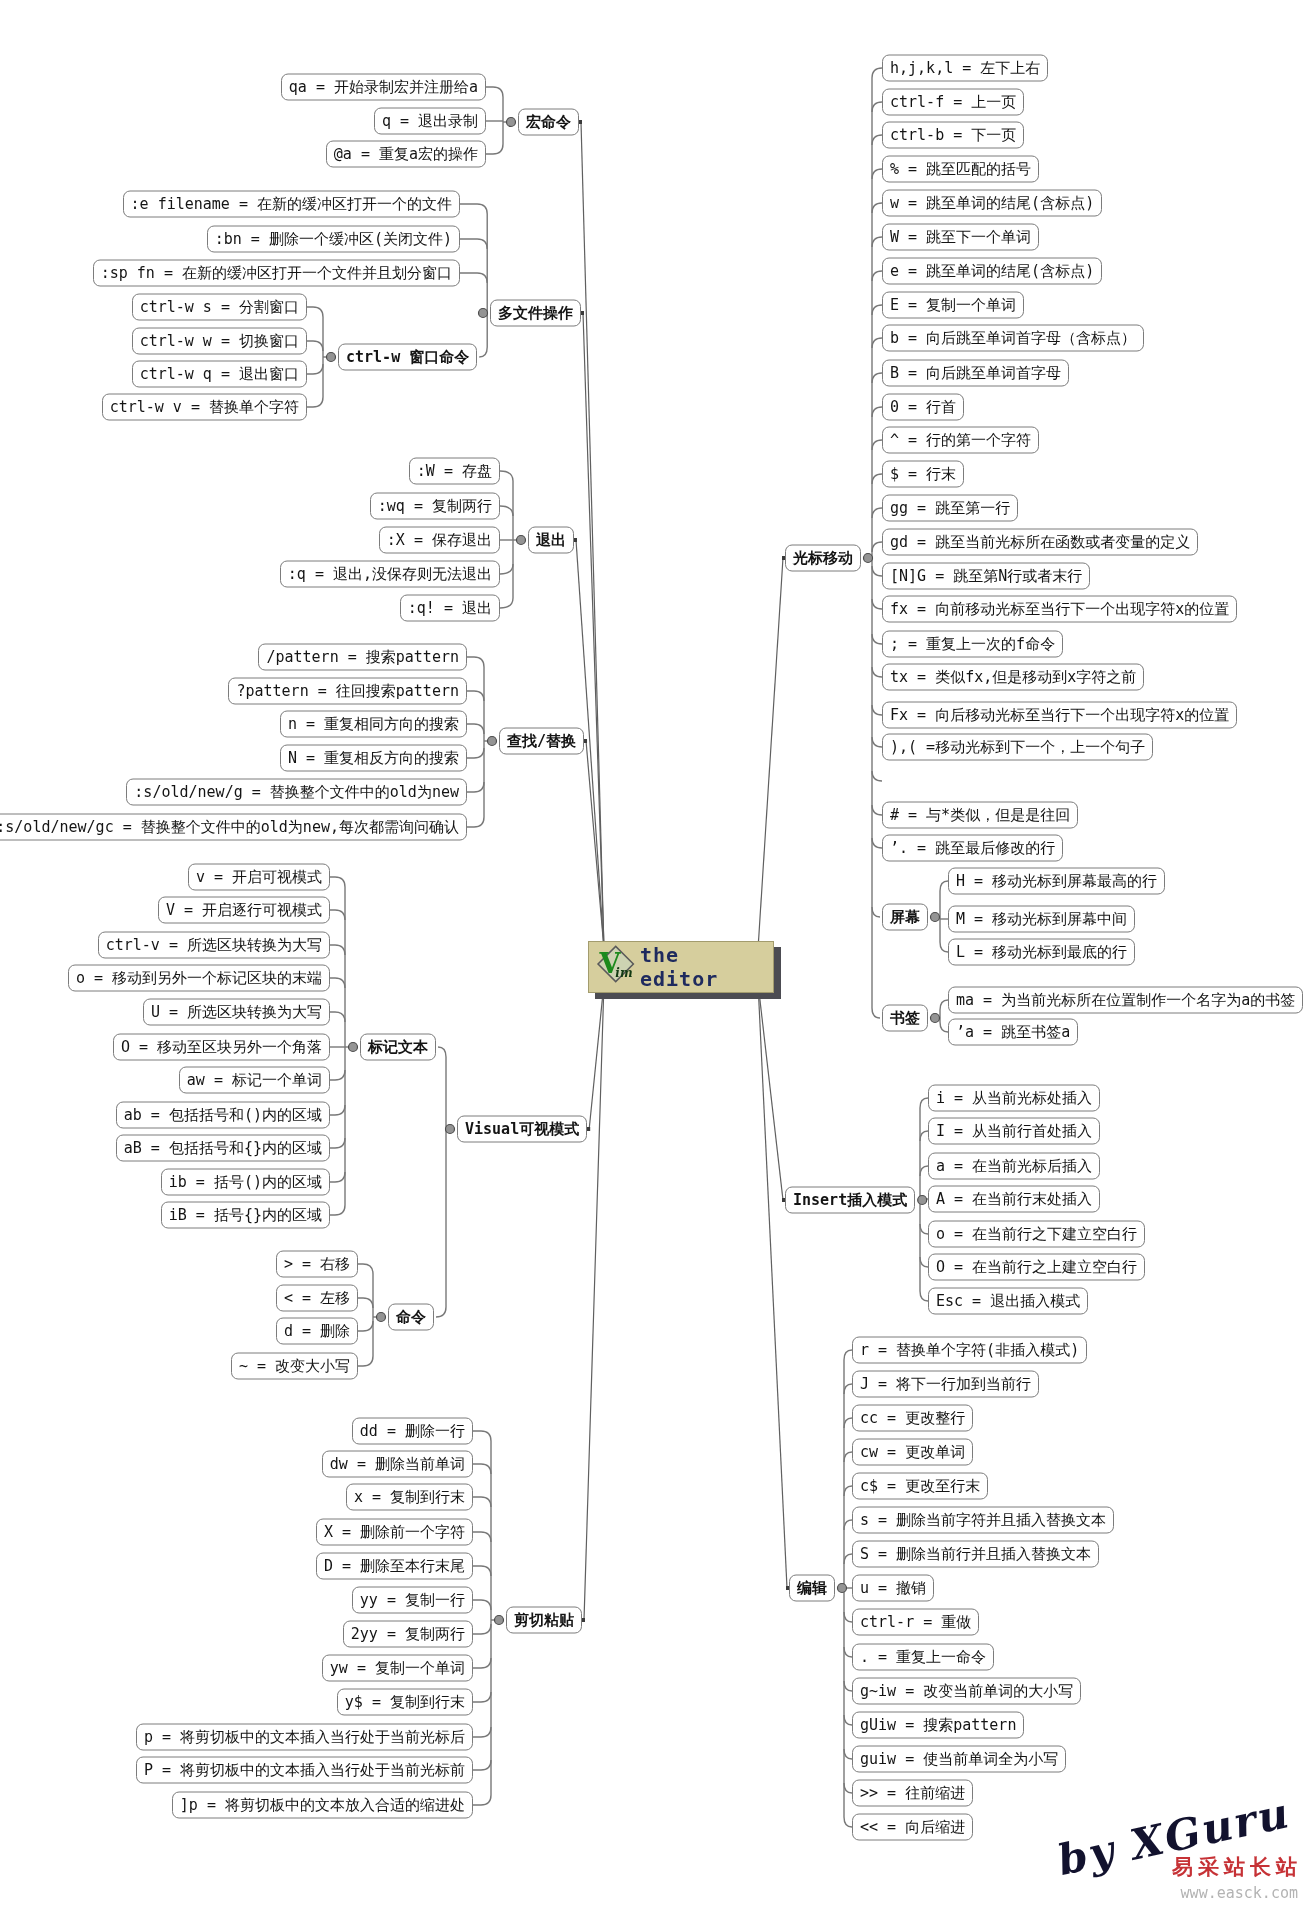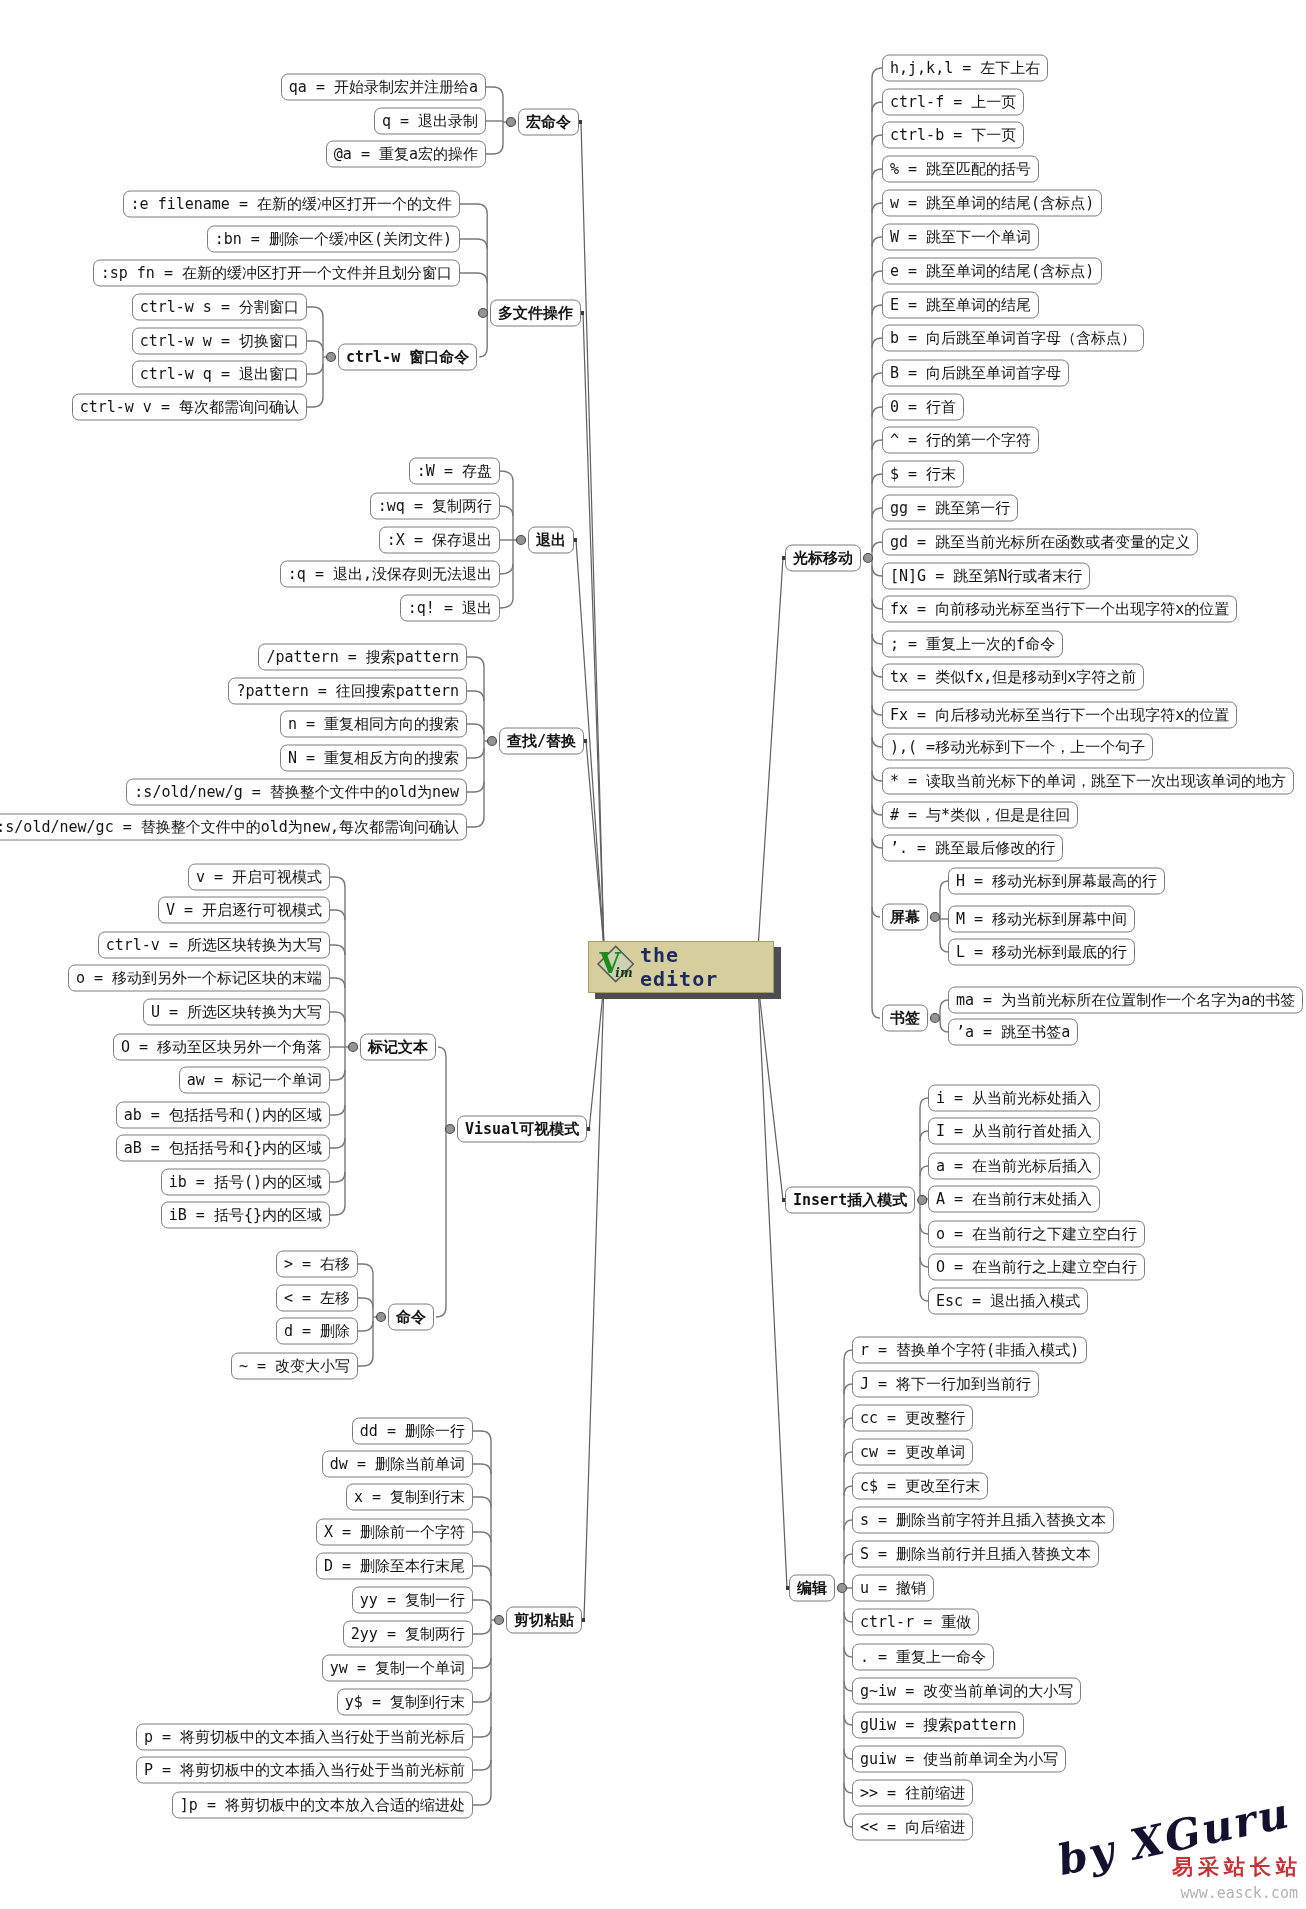--- a/index.html
+++ b/index.html
@@ -228,21 +228,21 @@
   <div class="box" style="right:820px;top:121px">q = 退出录制</div>
   <div class="box" style="right:820px;top:154px">@a = 重复a宏的操作</div>
 
   <div class="box" style="right:846px;top:204px">:e filename = 在新的缓冲区打开一个的文件</div>
   <div class="box" style="right:846px;top:239px">:bn = 删除一个缓冲区(关闭文件)</div>
   <div class="box" style="right:846px;top:273px">:sp fn = 在新的缓冲区打开一个文件并且划分窗口</div>
 
   <div class="box" style="right:999px;top:307px">ctrl-w s = 分割窗口</div>
   <div class="box" style="right:999px;top:341px">ctrl-w w = 切换窗口</div>
   <div class="box" style="right:999px;top:374px">ctrl-w q = 退出窗口</div>
-  <div class="box" style="right:999px;top:407px">ctrl-w v = 每次都需询问确认</div>
+  <div class="box" style="right:999px;top:407px">ctrl-w v = 替换单个字符</div>
 
   <div class="box" style="right:806px;top:471px">:W = 存盘</div>
   <div class="box" style="right:806px;top:506px">:wq = 复制两行</div>
   <div class="box" style="right:806px;top:540px">:X = 保存退出</div>
   <div class="box" style="right:806px;top:574px">:q = 退出,没保存则无法退出</div>
   <div class="box" style="right:806px;top:608px">:q! = 退出</div>
 
   <div class="box" style="right:839px;top:657px">/pattern = 搜索pattern</div>
   <div class="box" style="right:839px;top:691px">?pattern = 往回搜索pattern</div>
   <div class="box" style="right:839px;top:724px">n = 重复相同方向的搜索</div>
@@ -280,35 +280,34 @@
   <div class="box" style="right:833px;top:1770px">P = 将剪切板中的文本插入当行处于当前光标前</div>
   <div class="box" style="right:833px;top:1805px">]p = 将剪切板中的文本放入合适的缩进处</div>
 
   <div class="box" style="left:882px;top:68px">h,j,k,l = 左下上右</div>
   <div class="box" style="left:882px;top:102px">ctrl-f = 上一页</div>
   <div class="box" style="left:882px;top:135px">ctrl-b = 下一页</div>
   <div class="box" style="left:882px;top:169px">% = 跳至匹配的括号</div>
   <div class="box" style="left:882px;top:203px">w = 跳至单词的结尾(含标点)</div>
   <div class="box" style="left:882px;top:237px">W = 跳至下一个单词</div>
   <div class="box" style="left:882px;top:271px">e = 跳至单词的结尾(含标点)</div>
-  <div class="box" style="left:882px;top:305px">E = 跳至单词的结尾</div>
+  <div class="box" style="left:882px;top:305px">E = 复制一个单词</div>
   <div class="box" style="left:882px;top:338px">b = 向后跳至单词首字母（含标点）</div>
   <div class="box" style="left:882px;top:373px">B = 向后跳至单词首字母</div>
   <div class="box" style="left:882px;top:407px">0 = 行首</div>
   <div class="box" style="left:882px;top:440px">^ = 行的第一个字符</div>
   <div class="box" style="left:882px;top:474px">$ = 行末</div>
   <div class="box" style="left:882px;top:508px">gg = 跳至第一行</div>
   <div class="box" style="left:882px;top:542px">gd = 跳至当前光标所在函数或者变量的定义</div>
   <div class="box" style="left:882px;top:576px">[N]G = 跳至第N行或者末行</div>
   <div class="box" style="left:882px;top:609px">fx = 向前移动光标至当行下一个出现字符x的位置</div>
   <div class="box" style="left:882px;top:644px">; = 重复上一次的f命令</div>
   <div class="box" style="left:882px;top:677px">tx = 类似fx,但是移动到x字符之前</div>
   <div class="box" style="left:882px;top:715px">Fx = 向后移动光标至当行下一个出现字符x的位置</div>
   <div class="box" style="left:882px;top:747px">),( =移动光标到下一个，上一个句子</div>
-  <div class="box" style="left:882px;top:781px">* = 读取当前光标下的单词，跳至下一次出现该单词的地方</div>
   <div class="box" style="left:882px;top:815px"># = 与*类似，但是是往回</div>
   <div class="box" style="left:882px;top:848px">’. = 跳至最后修改的行</div>
 
   <div class="box" style="left:948px;top:881px">H = 移动光标到屏幕最高的行</div>
   <div class="box" style="left:948px;top:919px">M = 移动光标到屏幕中间</div>
   <div class="box" style="left:948px;top:952px">L = 移动光标到最底的行</div>
 
   <div class="box" style="left:948px;top:1000px">ma = 为当前光标所在位置制作一个名字为a的书签</div>
   <div class="box" style="left:948px;top:1032px">’a = 跳至书签a</div>
 

